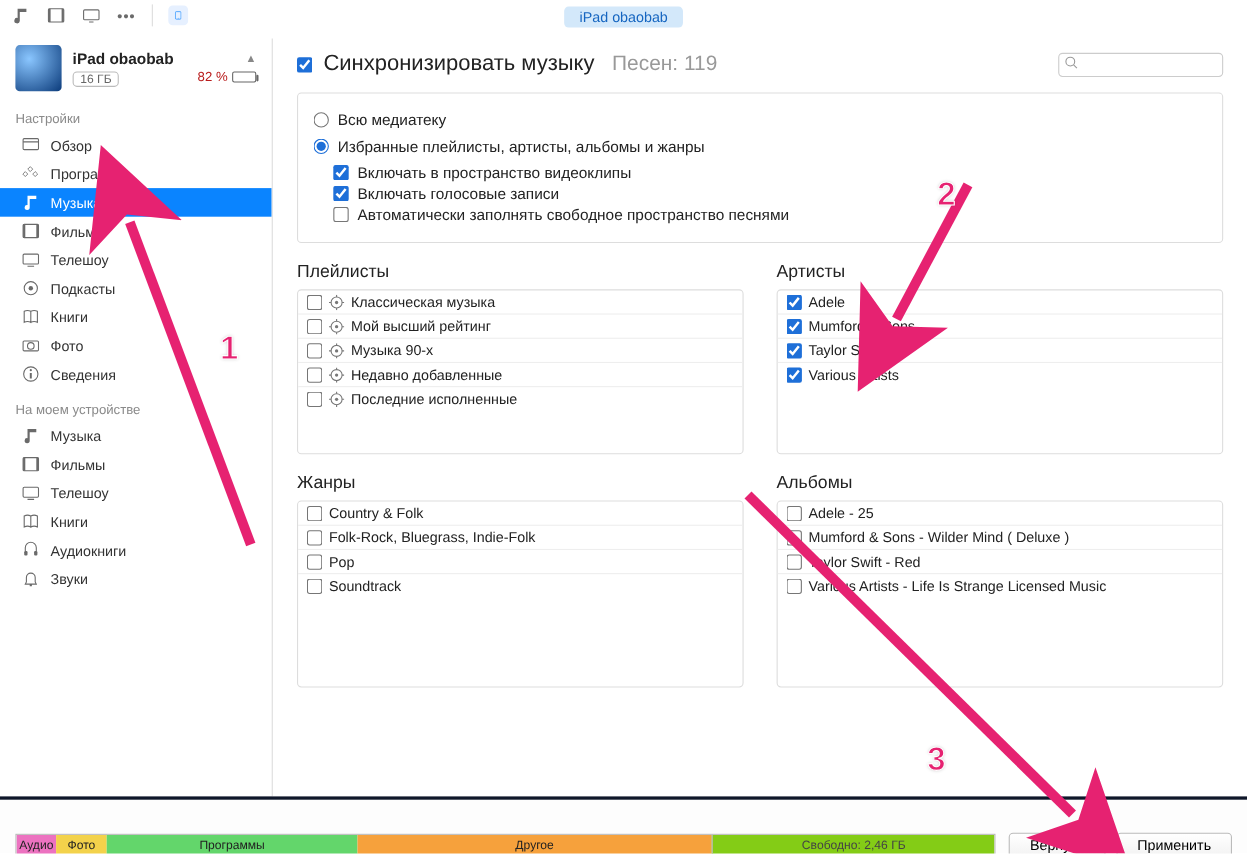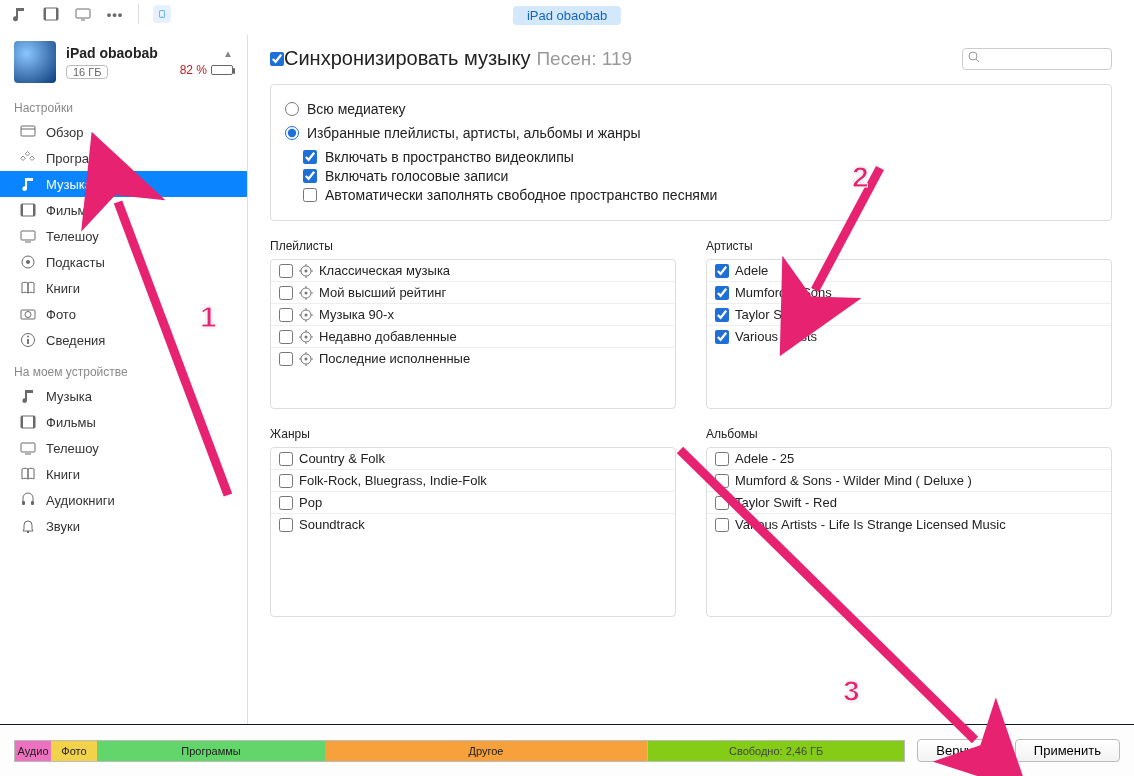--- a/index.html
+++ b/index.html
@@ -32,45 +32,45 @@
 .sb-item { display: flex; align-items: center; gap: 10px; padding: 5px 14px 5px 20px; color: #333; cursor: default; }
 .sb-item.selected { background: #0a84ff; color: #fff; }
 .sb-item .icn { width: 16px; height: 16px; display: inline-flex; align-items: center; justify-content: center; color: inherit; }
 .sb-item.selected .icn { color: #fff; }
 .sb-item:not(.selected) .icn { color: #6a6a6a; }
 
 #sb-footer { position: absolute; left: 0; bottom: 30px; width: 248px; height: 22px; border-top: 1px solid #ddd; display: flex; align-items: center; gap: 16px; padding: 2px 12px; color: #777; }
 
 
 #main { position: absolute; left: 248px; top: 35px; right: 0; bottom: 52px; overflow: hidden; padding: 12px 22px; }
-.headline { display: flex; align-items: center; }
+.headline { display: flex; align-items: center; gap: 10px; }
 .headline h1 { font-size: 20px; font-weight: 400; color: #222; display:inline; }
 .headline .sc { color: #999; font-size: 19px; font-weight: 300; margin-left: 6px; }
 .search { margin-left: auto; }
 .search input { width: 150px; height: 22px; border: 1px solid #ccc; border-radius: 4px; padding: 0 6px 0 22px; font-size: 12px; background: #fff; }
 .search { position: relative; }
 .search .mag { position: absolute; left: 6px; top: 3px; color: #999; font-size: 12px; }
 
 .options-box { margin-top: 14px; border: 1px solid #ddd; border-radius: 4px; padding: 12px 14px 14px; }
 .radio-row, .check-row { display: flex; align-items: center; gap: 8px; margin: 4px 0 8px 0; font-size: 14px; color: #222; }
 .sub-checks { margin-left: 18px; margin-top: 6px; }
 .sub-checks .check-row { margin: 3px 0; font-size: 14px; }
 
 input[type=checkbox], input[type=radio] { width: 14px; height: 14px; accent-color: #1e6fd8; }
 
 .two-col { display: flex; gap: 30px; margin-top: 18px; }
 .col { flex: 1; }
-.col h2 { font-size: 12px; font-weight: 400; margin-bottom: 6px; color: #222; }
+.col h2 { font-size: 16px; font-weight: 400; margin-bottom: 6px; color: #222; }
 .listbox { border: 1px solid #ddd; border-radius: 4px; min-height: 150px; background: #fff; }
 .listrow { display: flex; align-items: center; gap: 6px; padding: 3px 8px; border-bottom: 1px solid #eee; font-size: 13px; }
 .listrow:last-child { border-bottom: none; }
 .gear { width:14px; height:14px; color:#777; }
 
 
-#bottom { position: absolute; left: 0; right: 0; bottom: 0; height: 52px; border-top: 1px solid #0f172a; background: #fdfdfd; padding-top: 14px; }
+#bottom { position: absolute; left: 0; right: 0; bottom: 0; height: 52px; border-top: 3px solid #0f172a; background: #fdfdfd; padding-top: 30px; }
 .usage-wrap { display: flex; align-items: center; gap: 12px; padding: 0 14px; }
 .usage { display: flex; height: 22px; border: 1px solid #bbb; flex: 1; overflow: hidden; }
 .seg { height: 100%; display: flex; align-items: center; justify-content: center; font-size: 11px; color: #222; white-space: nowrap; overflow: hidden; }
 .seg.audio { background:#ec72c0; flex: 0 0 36px;}
 .seg.photo { background:#f3d24b; flex: 0 0 46px;}
 .seg.apps  { background:#63d66b; flex: 0 0 228px;}
 .seg.other { background:#f6a13c; flex: 0 0 322px;}
 .seg.free  { background:#84cc16; border-left:1px solid #bbb; flex: 1; color:#444; }
 .btn { background: linear-gradient(#fff,#f2f2f2); border: 1px solid #bbb; border-radius: 4px; padding: 3px 18px; font-size: 13px; cursor: pointer; }
 .buttons { display:flex; gap:10px; }

